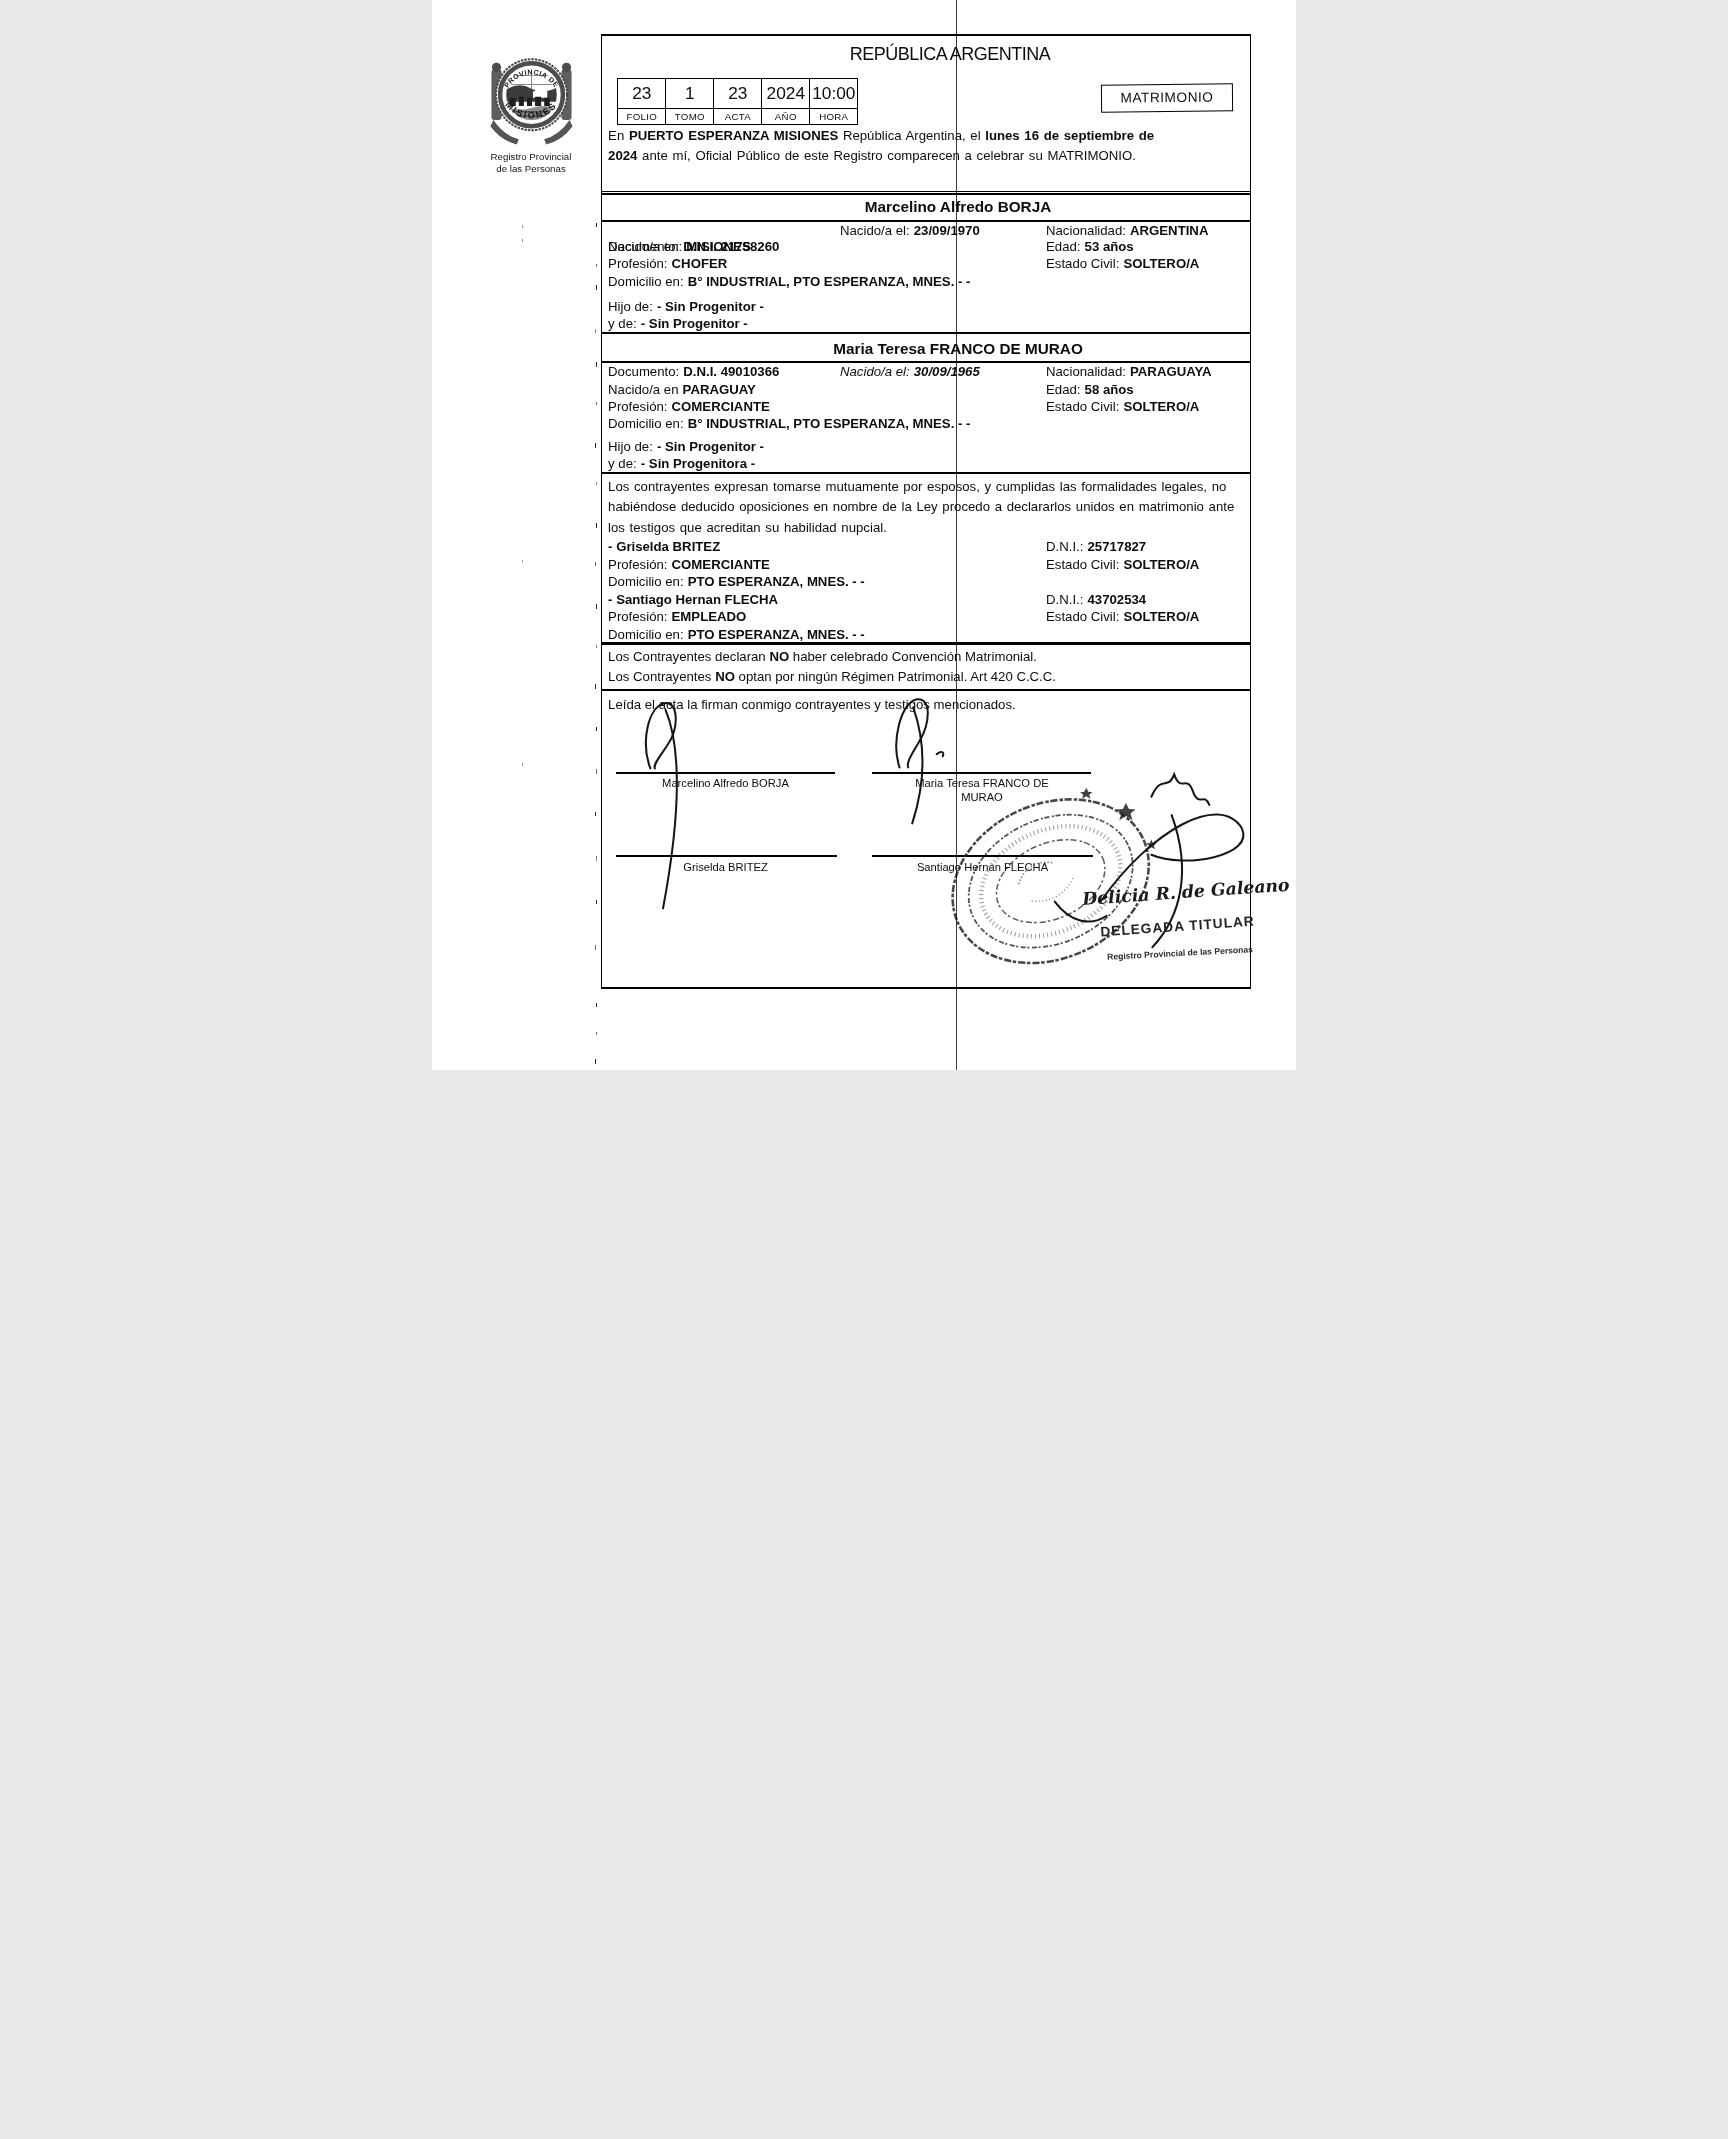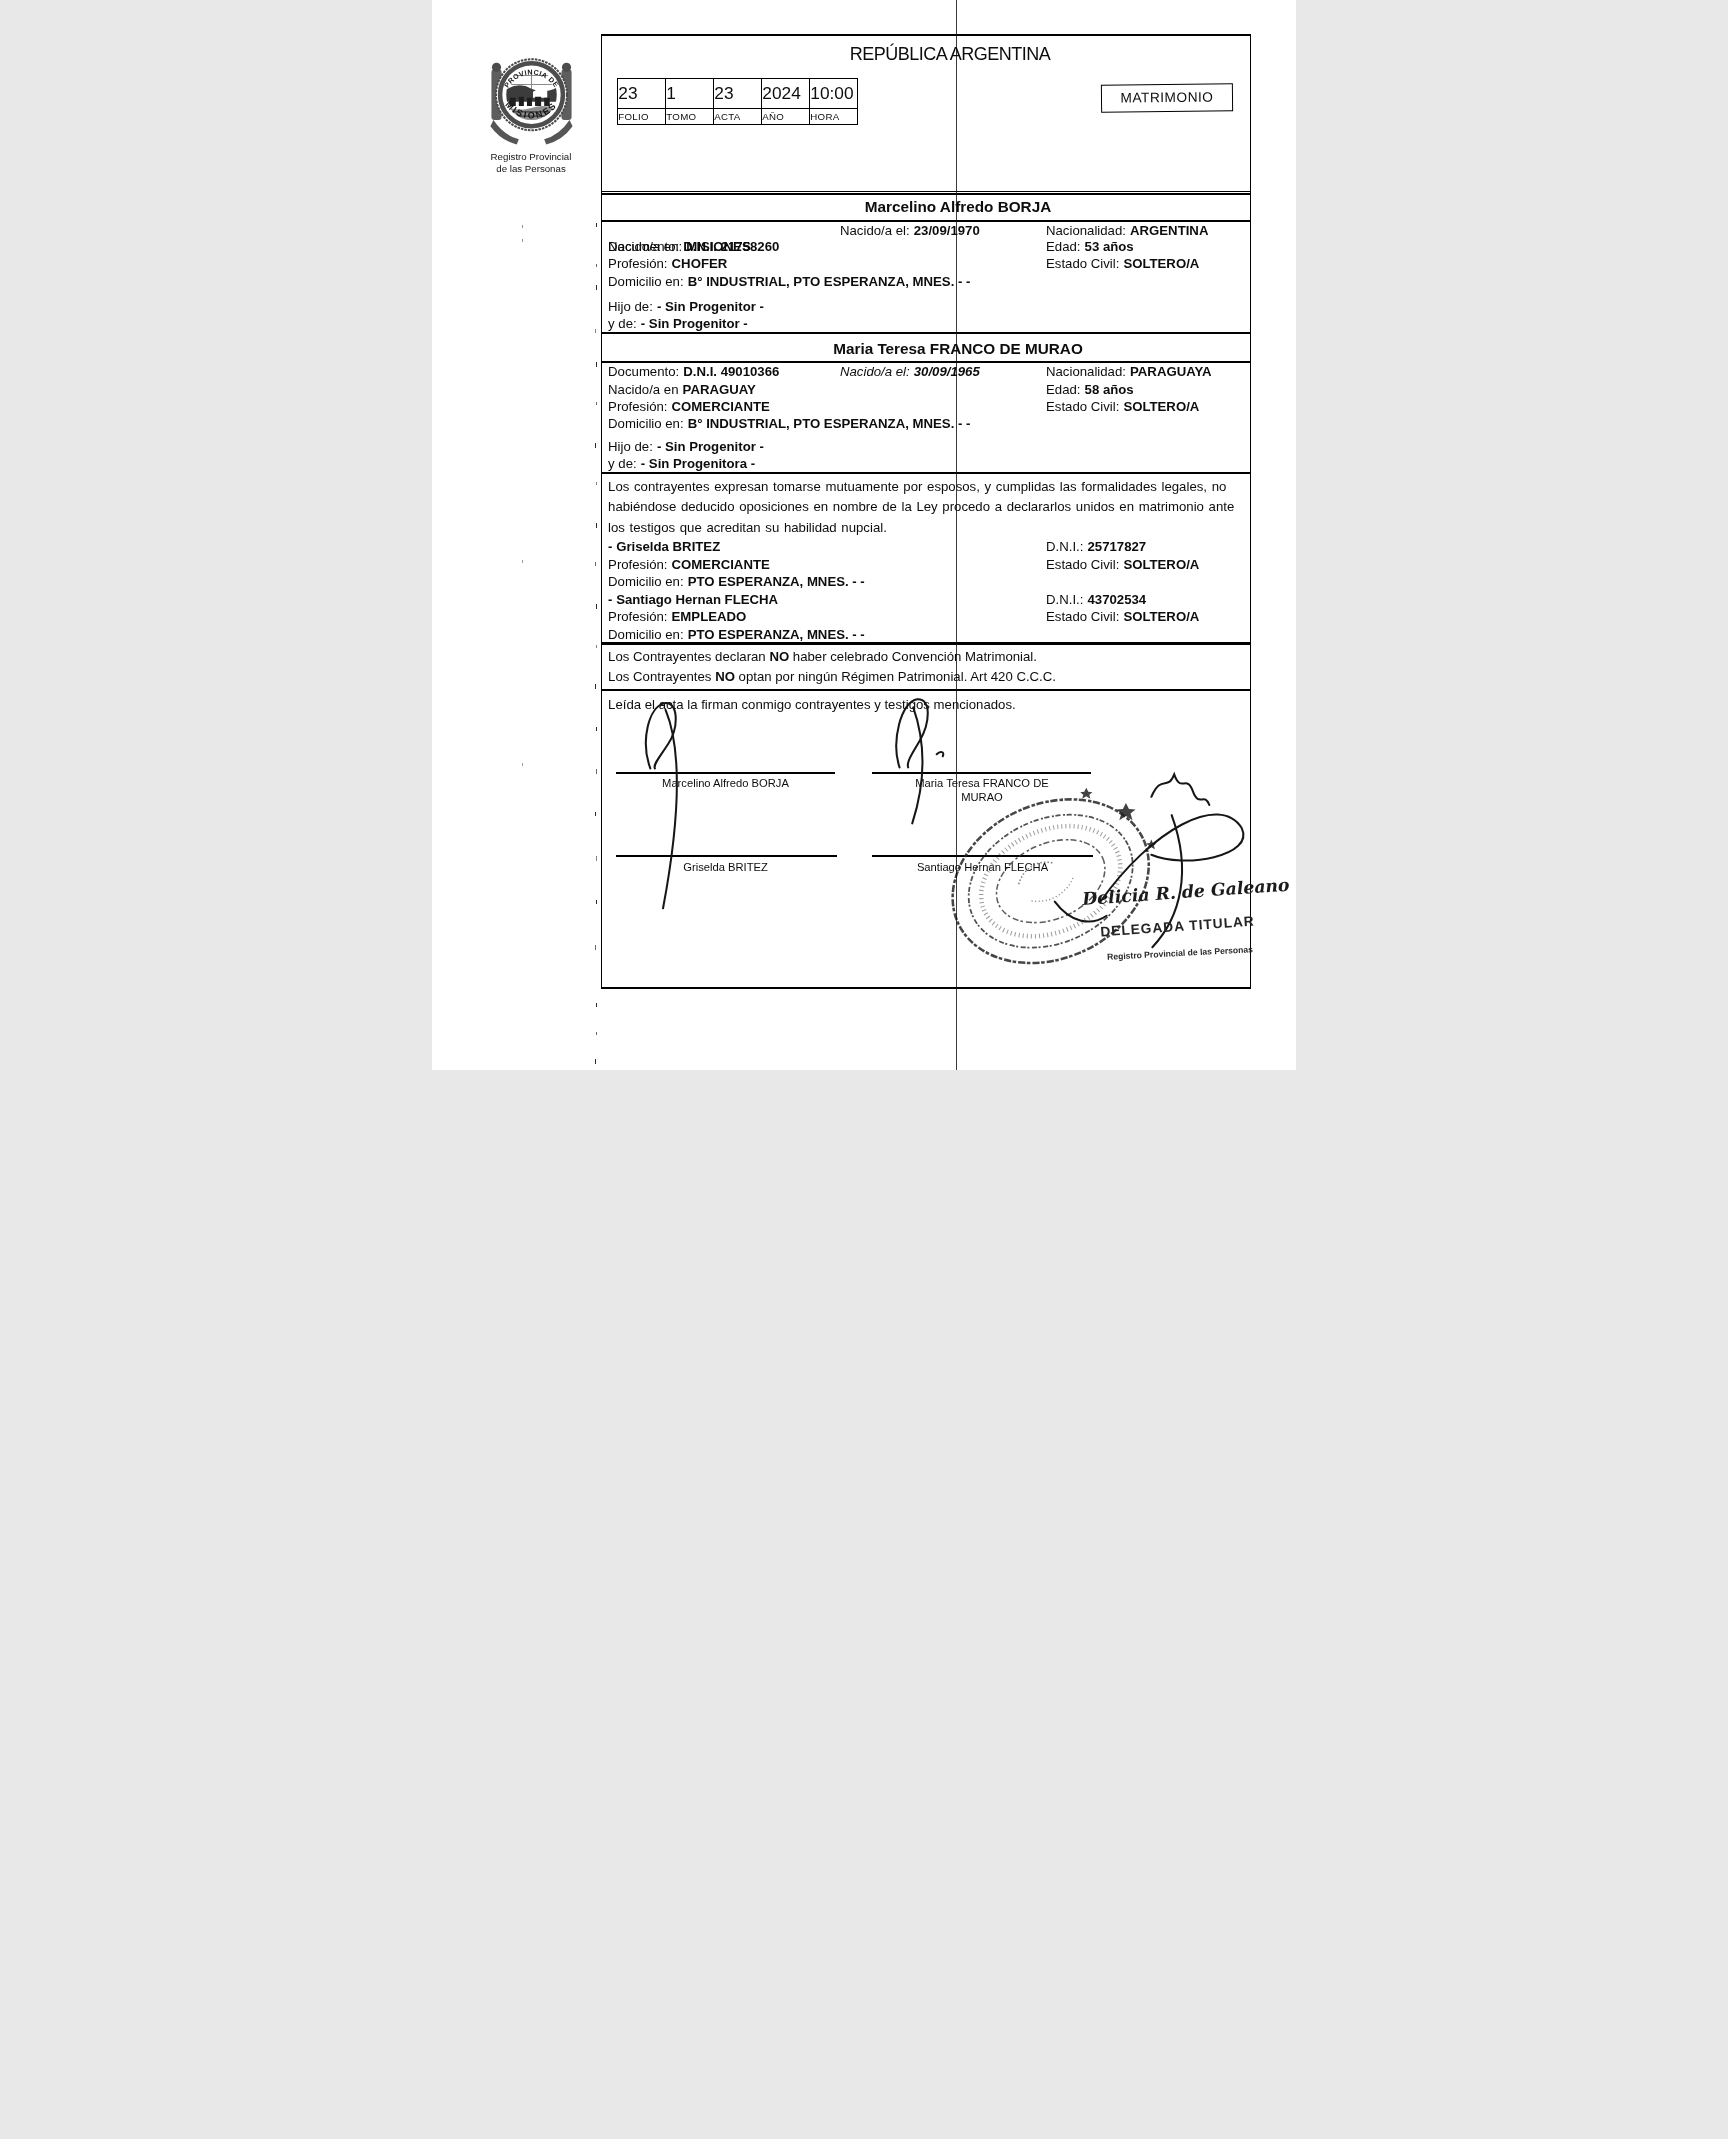--- a/index.html
+++ b/index.html
@@ -24,21 +24,21 @@
     position:absolute; left:169px; top:34px; width:650px; height:955px;
     border:1.5px solid #000; border-top-width:2.5px; border-bottom-width:2.5px;
     box-sizing:border-box; z-index:10; background:transparent;
   }
   .doc-title{
     position:absolute; top:8.1px; left:348px; transform:translateX(-50%);
     font-size:18px; letter-spacing:-0.5px; white-space:nowrap; font-weight:400;
   }
   
   table.reg{position:absolute; left:15.3px; top:42px; border-collapse:collapse; table-layout:fixed;}
-  table.reg td{border:1.5px solid #000; text-align:left; width:47px; padding:0;}
+  table.reg td{border:1.5px solid #000; text-align:center; width:47px; padding:0;}
   table.reg .vals td{height:28.5px; font-size:17.3px;}
   table.reg .labs td{height:15.3px; font-size:9.7px; letter-spacing:0.3px;}
   .badge{
     position:absolute; left:499px; top:48px; width:132px; height:27.5px;
     border:1.5px solid #000; box-sizing:border-box; display:flex; align-items:center; justify-content:center;
     font-size:13.7px; letter-spacing:0.5px; transform:rotate(-.6deg);
   }
   
   .row{position:absolute; font-size:13.2px; white-space:nowrap; line-height:16.3px;}
   .lbl{margin-right:4.1px;}
@@ -166,20 +166,24 @@
         <td>AÑO</td>
         <td>HORA</td>
       </tr>
     </tbody>
       </table>
 
     <div class="badge">
       <span>MATRIMONIO</span>
     </div>
 
+    <div class="para" style="top:90px;">
+      <span>En </span><span class="b">PUERTO ESPERANZA MISIONES</span><span>  República Argentina, el </span><span class="b">lunes 16 de septiembre de</span><br>
+      <span class="b">2024</span><span> ante mí, Oficial Público de este Registro comparecen a celebrar su MATRIMONIO.</span>
+    </div>
 
     <div class="sep" style="top:155px;height:1px;"></div>
     <div class="sep" style="top:157px;height:1.5px;"></div>
     <div class="pname" style="top:162px;left:356px;">Marcelino Alfredo BORJA</div>
     <div class="sep" style="top:184px;height:2px;"></div>
 
     <div class="row" style="top:187px;left:6.1px;margin-top:16px;">
       <span class="lbl">Documento:</span><span class="b">D.N.I. 21758260</span>
     </div>
     <div class="row" style="top:187px;left:238px;">

